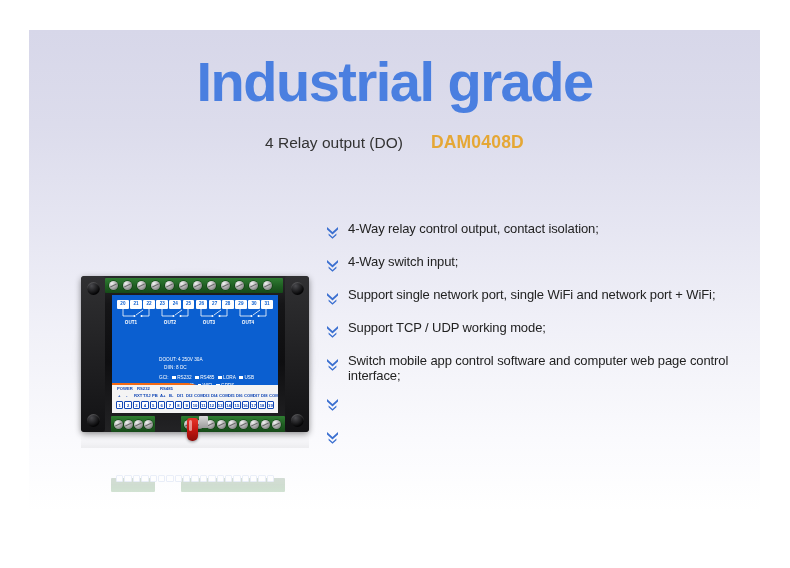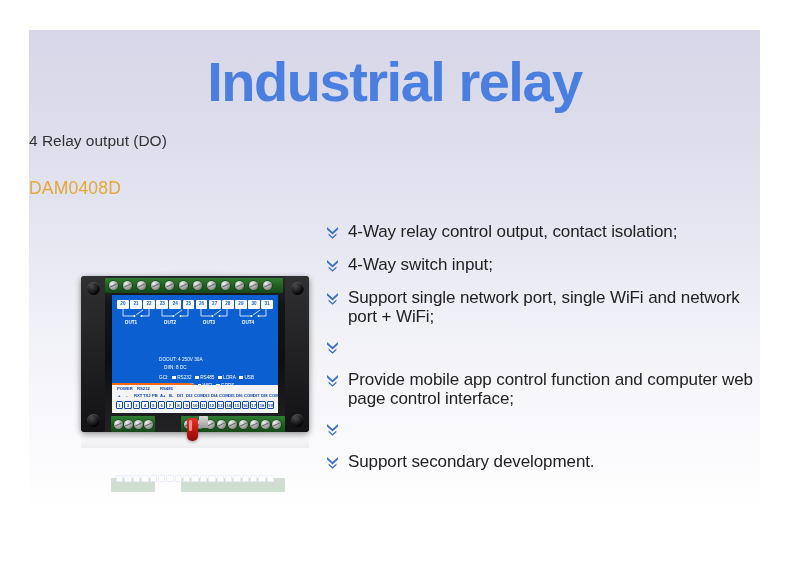--- a/index.html
+++ b/index.html
@@ -16,37 +16,37 @@
   #title-main {
     font-size:56px; font-weight:bold; color:#4a7fe0; letter-spacing:-1.5px;
     line-height:1.0; padding-top:24px;
   }
   #title-sub {
     font-size:30px; font-weight:bold; color:#2b2b2b; letter-spacing:-0.6px;
     line-height:1.0; padding-top:14px;
   }
   #subtitle-row {
     padding-top:22px; font-size:15.5px; color:#333; display:flex;
-    align-items:baseline; justify-content:center; gap:28px;flex-direction:column;
+    align-items:baseline; justify-content:center; gap:28px;
   }
   #subtitle-row .st { white-space:nowrap; }
-  #model-code { font-size:17.5px; font-weight:normal; color:#e5a735; letter-spacing:0.2px;text-align:center; }
+  #model-code { font-size:17.5px; font-weight:bold; color:#e5a735; letter-spacing:0.2px;text-align:center; }
 
   
   #features {
     position:absolute; left:297px; top:192px; width:434px;
   }
   .feat { display:flex; align-items:flex-start; margin-bottom:11px; }
   .feat .chev {
     flex:0 0 auto; width:13px; height:19px; margin-right:9px; margin-top:3px;
     position:relative;
   }
   .feat .chev svg { display:block; }
   .feat .ftxt {
-    font-size:17px; color:#222; line-height:1.12; letter-spacing:-0.1px;
+    font-size:13px; color:#222; line-height:1.12; letter-spacing:-0.1px;
   }
 
   
   #product { position:absolute; left:40px; top:218px; width:255px; height:230px; }
 
   .dev-shadow {
     position:absolute; left:6px; top:24px; width:240px; height:160px;
     background:radial-gradient(ellipse at 50% 55%, rgba(40,40,60,.30), rgba(40,40,60,0) 72%);
     filter:blur(4px);
   }
@@ -175,21 +175,21 @@
   }
   .rnumrow { position:absolute; left:35px; top:10px; width:158px; display:flex; gap:1px; }
   .rnumcell { flex:1; height:7px; background:#fff; border:.4px solid #8fa8db; border-radius:1px; }
 </style>
 </head>
 <body>
 
 <div id="banner">
 
   <div id="headline">
-    <div id="title-main">Industrial relay</div>
+    <div id="title-main">Industrial grade</div>
     <div id="subtitle-row">
       <span class="st">4 Relay output (DO)</span>
       <span id="model-code">DAM0408D</span>
     </div>
   </div>
 
   <div id="features">
 
     <div class="feat">
       <span class="chev">
@@ -221,50 +221,50 @@
       <span class="ftxt">Support single network port, single WiFi and network port + WiFi;</span>
     </div>
 
     <div class="feat">
       <span class="chev">
         <svg width="13" height="15" viewBox="0 0 13 15">
             <path d="M1 2 L6.5 7 L12 2 L12 4.6 L6.5 9.6 L1 4.6 Z" fill="#3a6fd0"></path>
             <path d="M2.6 8.6 L6.5 12.1 L10.4 8.6 L10.4 10.2 L6.5 13.7 L2.6 10.2 Z" fill="#3a6fd0"></path>
           </svg>
       </span>
-    </div>
-
-    <div class="feat">
-      <span class="chev">
-        <svg width="13" height="15" viewBox="0 0 13 15">
-            <path d="M1 2 L6.5 7 L12 2 L12 4.6 L6.5 9.6 L1 4.6 Z" fill="#3a6fd0"></path>
-            <path d="M2.6 8.6 L6.5 12.1 L10.4 8.6 L10.4 10.2 L6.5 13.7 L2.6 10.2 Z" fill="#3a6fd0"></path>
-          </svg>
-      </span>
-      <span class="ftxt">Provide mobile app control function and computer web page control interface;</span>
-    </div>
-
-    <div class="feat">
-      <span class="chev">
-        <svg width="13" height="15" viewBox="0 0 13 15">
-            <path d="M1 2 L6.5 7 L12 2 L12 4.6 L6.5 9.6 L1 4.6 Z" fill="#3a6fd0"></path>
-            <path d="M2.6 8.6 L6.5 12.1 L10.4 8.6 L10.4 10.2 L6.5 13.7 L2.6 10.2 Z" fill="#3a6fd0"></path>
-          </svg>
-      </span>
-    </div>
-
-
-    <div class="feat">
-      <span class="chev">
-        <svg width="13" height="15" viewBox="0 0 13 15">
-            <path d="M1 2 L6.5 7 L12 2 L12 4.6 L6.5 9.6 L1 4.6 Z" fill="#3a6fd0"></path>
-            <path d="M2.6 8.6 L6.5 12.1 L10.4 8.6 L10.4 10.2 L6.5 13.7 L2.6 10.2 Z" fill="#3a6fd0"></path>
-          </svg>
-      </span>
-      <span class="ftxt">Support secondary development.</span>
+      <span class="ftxt">Support TCP / UDP working mode;</span>
+    </div>
+
+    <div class="feat">
+      <span class="chev">
+        <svg width="13" height="15" viewBox="0 0 13 15">
+            <path d="M1 2 L6.5 7 L12 2 L12 4.6 L6.5 9.6 L1 4.6 Z" fill="#3a6fd0"></path>
+            <path d="M2.6 8.6 L6.5 12.1 L10.4 8.6 L10.4 10.2 L6.5 13.7 L2.6 10.2 Z" fill="#3a6fd0"></path>
+          </svg>
+      </span>
+      <span class="ftxt">Switch mobile app control software and computer web page control interface;</span>
+    </div>
+
+    <div class="feat">
+      <span class="chev">
+        <svg width="13" height="15" viewBox="0 0 13 15">
+            <path d="M1 2 L6.5 7 L12 2 L12 4.6 L6.5 9.6 L1 4.6 Z" fill="#3a6fd0"></path>
+            <path d="M2.6 8.6 L6.5 12.1 L10.4 8.6 L10.4 10.2 L6.5 13.7 L2.6 10.2 Z" fill="#3a6fd0"></path>
+          </svg>
+      </span>
+    </div>
+
+
+    <div class="feat">
+      <span class="chev">
+        <svg width="13" height="15" viewBox="0 0 13 15">
+            <path d="M1 2 L6.5 7 L12 2 L12 4.6 L6.5 9.6 L1 4.6 Z" fill="#3a6fd0"></path>
+            <path d="M2.6 8.6 L6.5 12.1 L10.4 8.6 L10.4 10.2 L6.5 13.7 L2.6 10.2 Z" fill="#3a6fd0"></path>
+          </svg>
+      </span>
     </div>
 
   </div>
 
   <div id="product">
 
     <div class="dev-shadow"></div>
 
     <div class="reflect">
       <div class="rterm" style="left:30px;top:0px;width:44px;height:14px;"></div>

